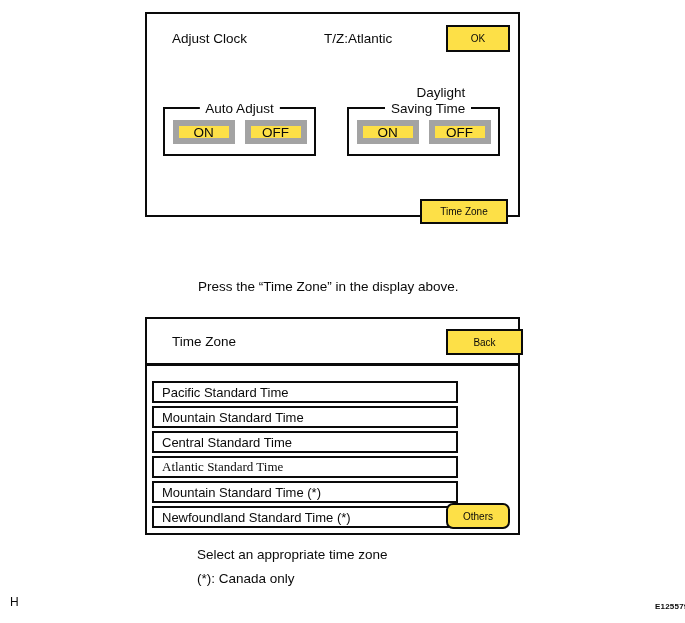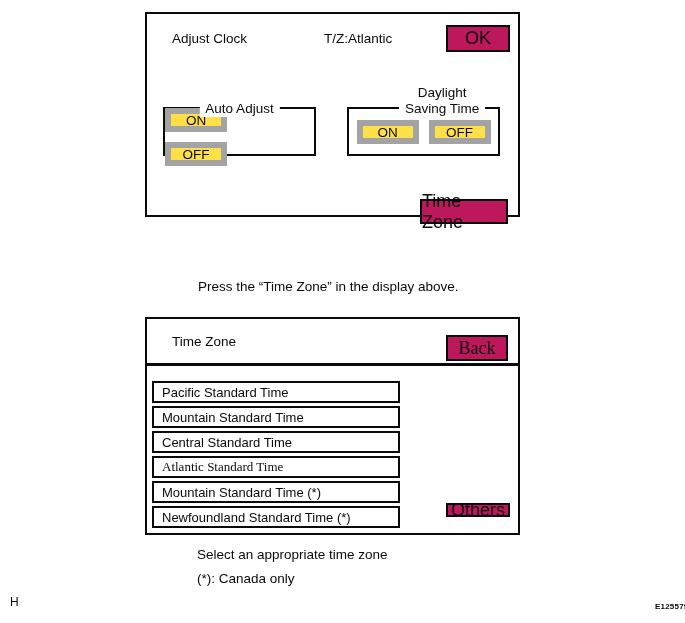--- a/index.html
+++ b/index.html
@@ -19,26 +19,26 @@
     border: 2px solid #0a0a0a;
     background: #fff;
     box-sizing: border-box;
   }
 
   .txt { position: absolute; font-size: 13.5px; white-space: nowrap; }
 
   .btn {
     position: absolute;
     border: 2px solid #0a0a0a;
-    background: #be185d;
+    background: #fde047;
     box-sizing: border-box;
     display: flex;
     align-items: center;
     justify-content: center;
-    font-size: 18px;
+    font-size: 10px;
     cursor: pointer;
   }
 
   .group {
     position: absolute;
     border: 2px solid #0a0a0a;
     box-sizing: border-box;
     display: flex;
     justify-content: center;
     align-items: flex-start;
@@ -47,21 +47,21 @@
   }
   .group-label {
     position: absolute;
     background: #fff;
     font-size: 13.5px;
     padding: 0 6px;
     white-space: nowrap;
     line-height: 16px;
   }
   .group-label.single { top: -8px; left: 50%; transform: translateX(-50%); }
-  .group-label.double { top: -24px; left: 50px; text-align: center; }
+  .group-label.double { top: -24px; left: 36px; text-align: right; }
 
   .small-btn {
     border: 6px solid #a3a3a3;
     background: #fde047;
     box-sizing: border-box;
     width: 62px; height: 24px;
     display: flex; align-items: center; justify-content: center;
     font-size: 13.5px;
     cursor: pointer;
   }
@@ -70,21 +70,21 @@
     position: absolute;
     left: 0; top: 0; right: 0;
     height: 47px;
     border-bottom: 3px solid #0a0a0a;
     box-sizing: border-box;
   }
 
   .zone-item {
     position: absolute;
     left: 5px;
-    width: 248px; height: 22px;
+    width: 306px; height: 22px;
     border: 2px solid #0a0a0a;
     box-sizing: border-box;
     display: flex; align-items: center;
     padding-left: 8px;
     font-size: 13px;
     background: #fff;
     cursor: pointer;
     white-space: nowrap;
   }
 
@@ -99,21 +99,21 @@
 <div id="canvas">
 
   <div class="panel" style="left:145px; top:12px; width:375px; height:205px;">
 
     <div class="txt" style="left:25px; top:17px;">Adjust Clock</div>
 
     <div class="txt" style="left:177px; top:17px;">T/Z:Atlantic</div>
 
     <div class="btn" style="left:299px; top:11px; width:64px; height:27px;">OK</div>
 
-    <div class="group" style="left:16px; top:93px; width:153px; height:49px;flex-direction:column;">
+    <div class="group" style="left:16px; top:93px; width:153px; height:49px;">
       <div class="group-label single">Auto Adjust</div>
       <div class="small-btn">ON</div>
       <div class="small-btn">OFF</div>
     </div>
 
     <div class="group" style="left:200px; top:93px; width:153px; height:49px;">
       <div class="group-label double">
         <div>Daylight</div>
         <div>Saving Time</div>
       </div>
@@ -123,31 +123,31 @@
 
     <div class="btn" style="left:273px; top:185px; width:88px; height:25px;">Time Zone</div>
   </div>
 
   <div class="caption" style="left:198px; top:272px;margin-top:7px;">Press the “Time Zone” in the display above.</div>
 
   <div class="panel" style="left:145px; top:317px; width:375px; height:218px;">
 
     <div class="titlebar">
       <div class="txt" style="left:25px; top:15px;">Time Zone</div>
-      <div class="btn" style="left:299px; top:16px; width:62px; height:26px;font-family:Liberation Serif, serif;">Back</div>
+      <div class="btn" style="left:299px; top:10px; width:77px; height:26px;">Back</div>
     </div>
 
     <div class="zone-item" style="top:62px;">Pacific Standard Time</div>
     <div class="zone-item" style="top:87px;">Mountain Standard Time</div>
     <div class="zone-item" style="top:112px;">Central Standard Time</div>
     <div class="zone-item" style="top:137px;font-family:Liberation Serif, serif;">Atlantic Standard Time</div>
     <div class="zone-item" style="top:162px;">Mountain Standard Time (*)</div>
     <div class="zone-item" style="top:187px;">Newfoundland Standard Time (*)</div>
 
-    <div class="btn" style="left:299px; top:184px; width:64px; height:14px;">Others</div>
+    <div class="btn" style="left:299px; top:184px; width:64px; height:26px;border-radius:7px;">Others</div>
   </div>
 
   <div class="caption" style="left:197px; top:547px;">Select an appropriate time zone</div>
 
   <div class="caption" style="left:197px; top:571px;">(*): Canada only</div>
 
   <div class="footer-h">H</div>
 
   <div class="footer-code">E125579E01</div>
 

